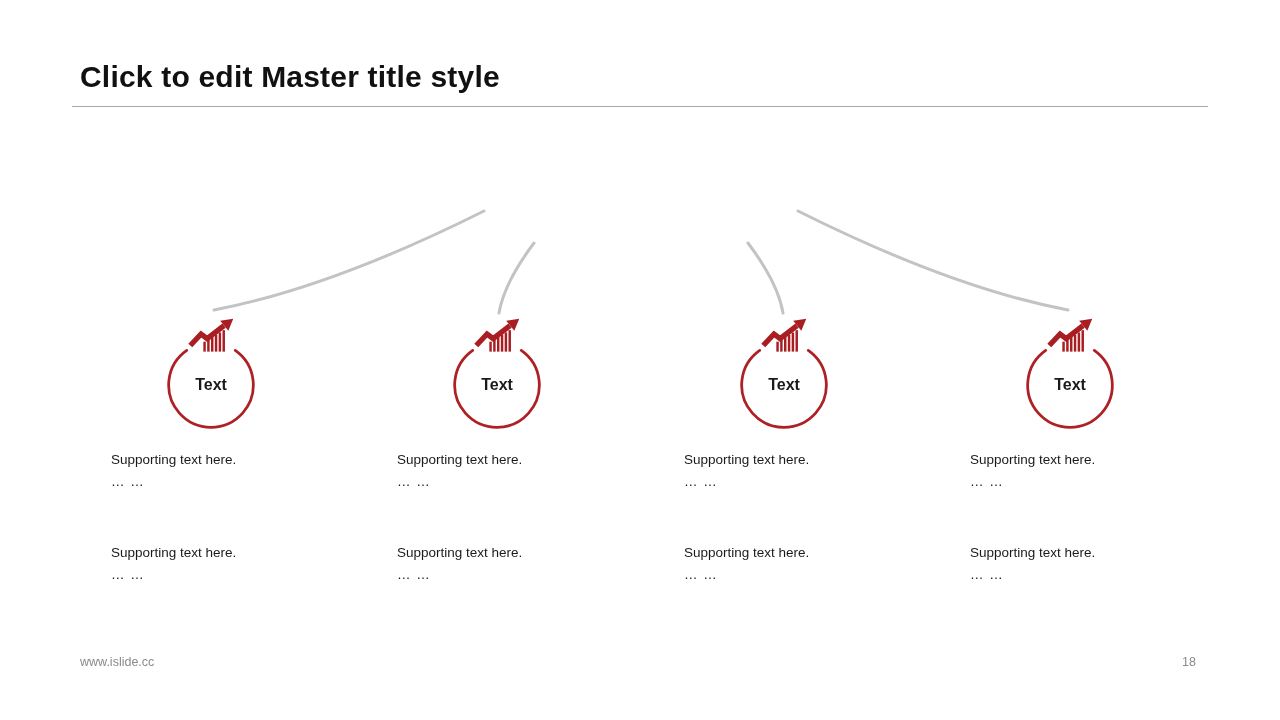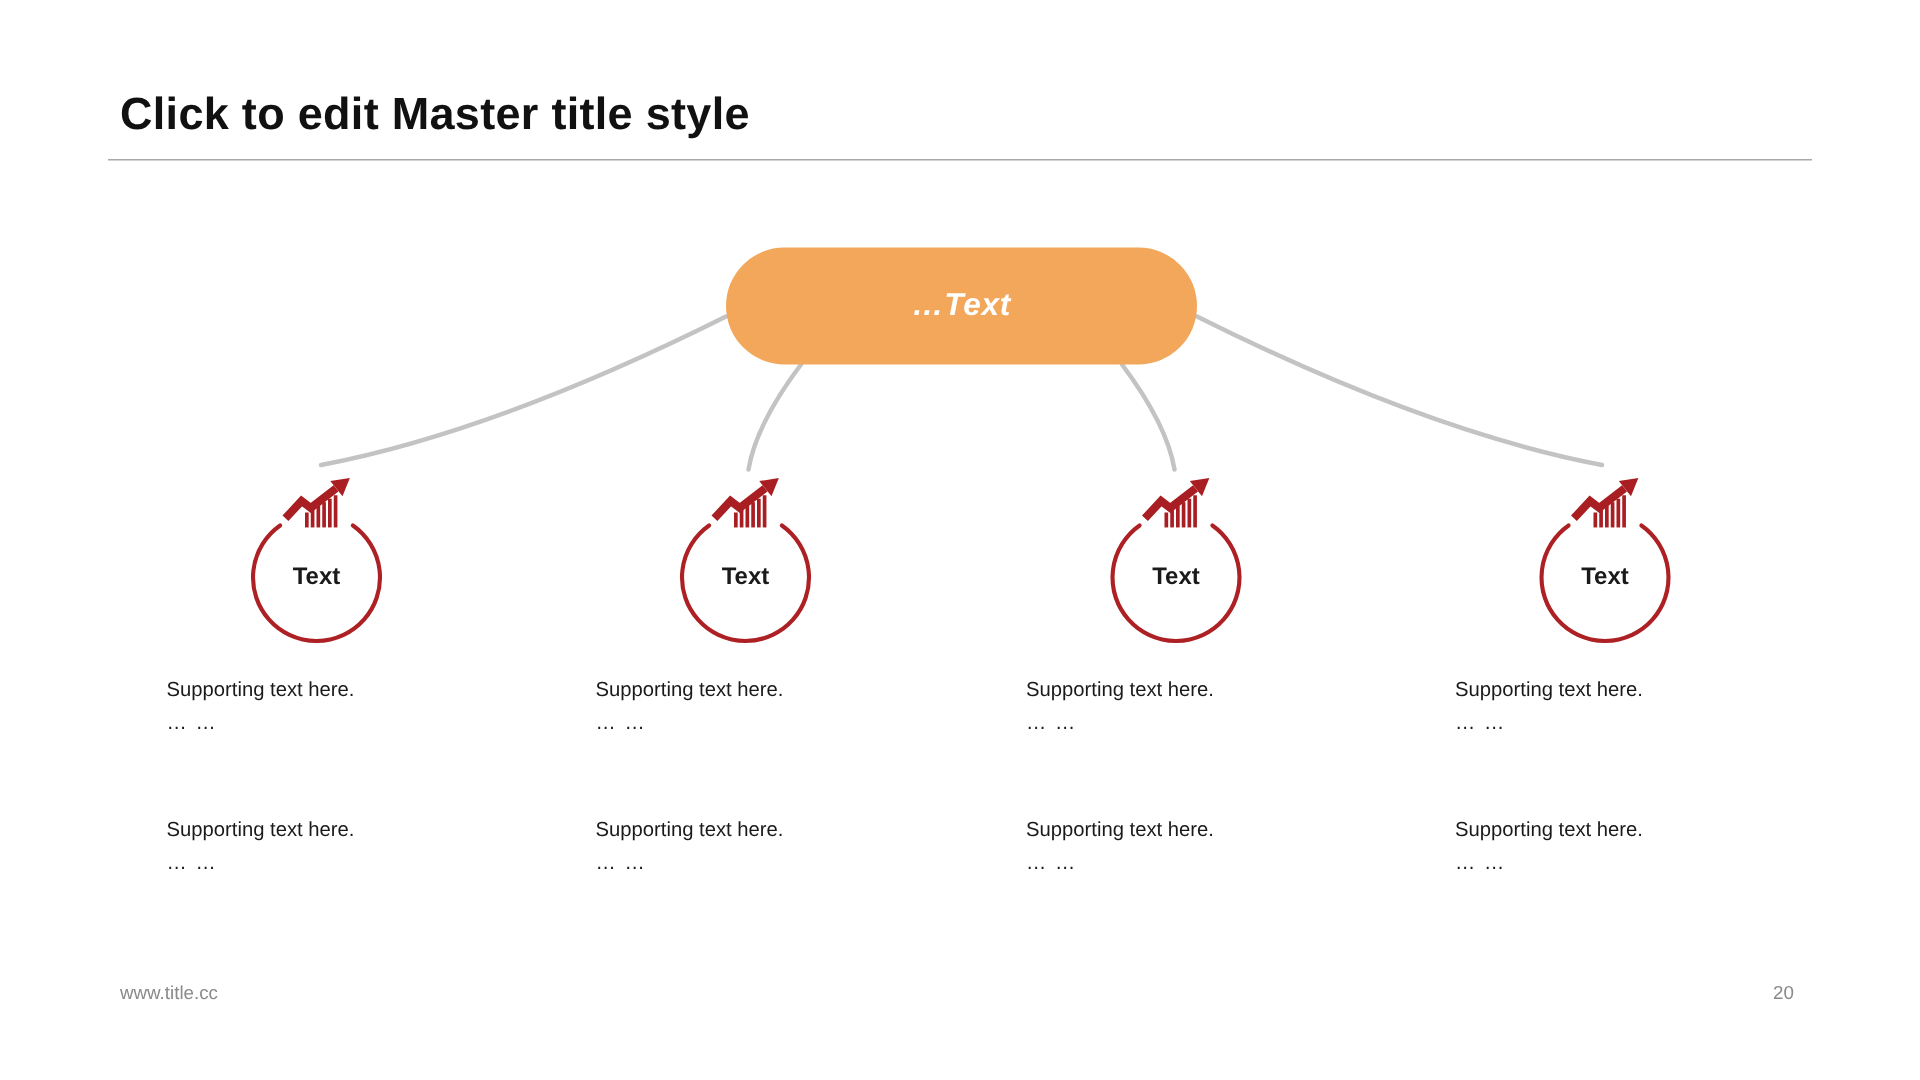--- a/index.html
+++ b/index.html
@@ -155,23 +155,20 @@
   <h1 class="slide-title">Click to edit Master title style</h1>
   <div class="title-rule"></div>
 
   <svg class="connectors" viewBox="0 0 1280 720">
     <path class="connector" d="M 484 211 Q 330 288 214 310"></path>
     <path class="connector" d="M 534 243 Q 504 283 499 313"></path>
     <path class="connector" d="M 748 243 Q 778 283 783 313"></path>
     <path class="connector" d="M 798 211 Q 952 288 1068 310"></path>
   </svg>
 
-  <div class="root-pill">
-    <span class="root-label">…Text</span>
-  </div>
 
   <div class="branch" style="left:111px">
     <svg class="trend-icon" viewBox="0 0 60 46">
       <rect class="ico" x="20" y="33" width="3.2" height="13"></rect>
       <rect class="ico" x="25" y="30" width="3.2" height="16"></rect>
       <rect class="ico" x="30" y="27" width="3.2" height="19"></rect>
       <rect class="ico" x="35" y="24" width="3.2" height="22"></rect>
       <rect class="ico" x="40" y="21" width="3.2" height="25"></rect>
       <rect class="ico" x="45" y="18" width="3.2" height="28"></rect>
       <path class="shaft" d="M3 38 L17 23 L25 29 L47 12"></path>
@@ -267,16 +264,16 @@
     <div class="support support-1">
       <div>Supporting text here.</div>
       <div class="dots">… …</div>
     </div>
     <div class="support support-2">
       <div>Supporting text here.</div>
       <div class="dots">… …</div>
     </div>
   </div>
 
-  <div class="footer-url">www.title.cc</div>
-  <div class="page-number">20</div>
+  <div class="footer-url">www.islide.cc</div>
+  <div class="page-number">18</div>
 
 </div>
 
 </body></html>

